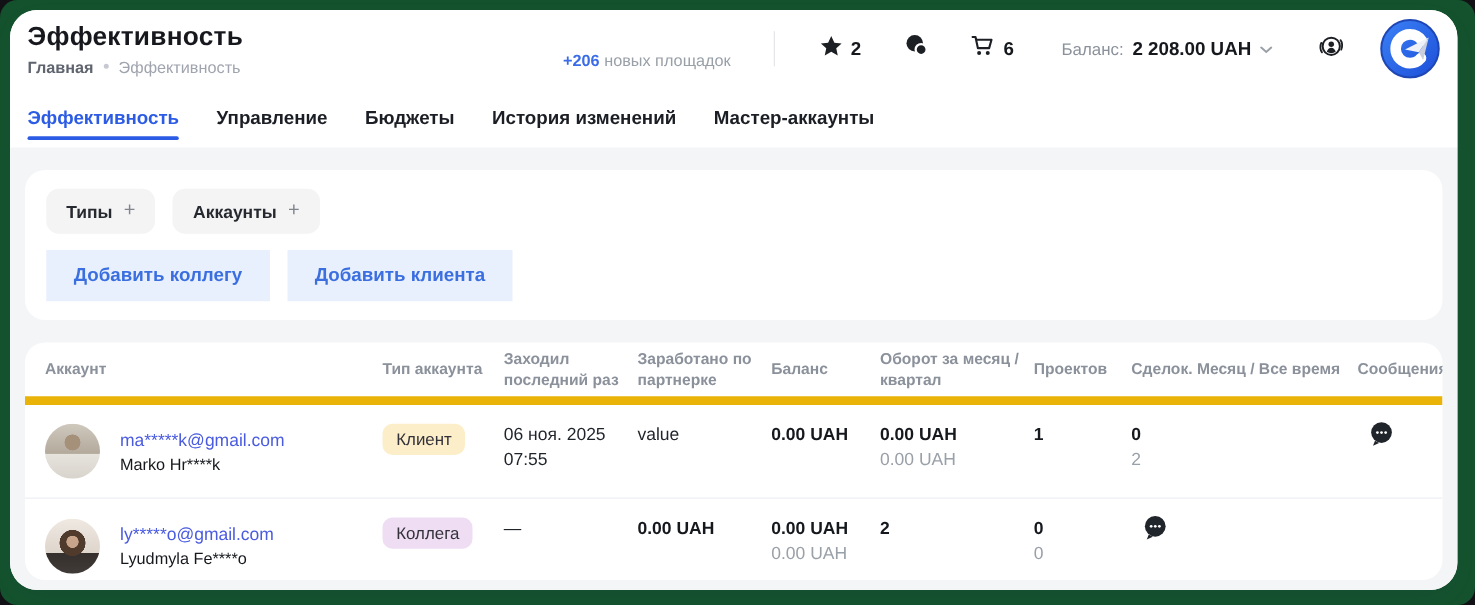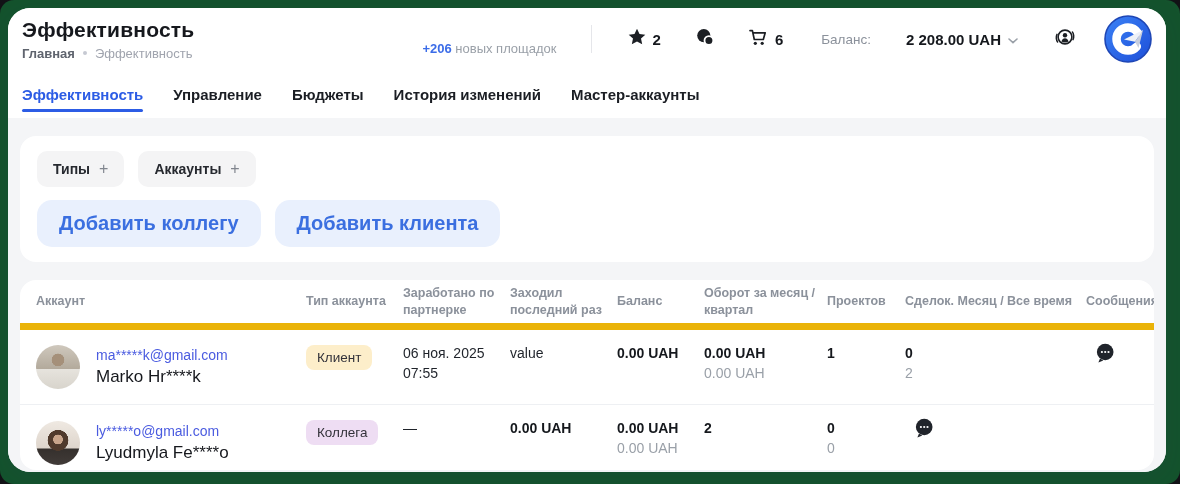--- a/index.html
+++ b/index.html
@@ -28,21 +28,21 @@
   .top-divider { width:1px; height:28px; background:#e5e6ea; margin-left:34px; }
 
   .icon-group { display:flex; align-items:center; gap:7px; cursor:pointer; }
   .icon-count { font-size:15px; font-weight:700; color:#15181d; }
   .g-star  { margin-left:36px; }
   .g-chats { margin-left:34px; }
   .g-cart  { margin-left:34px; }
 
   .balance { display:flex; align-items:center; gap:7px; margin-left:38px; cursor:pointer; }
   .balance-label { font-size:13.5px; color:#8b919b; }
-  .balance-value { font-size:15px; font-weight:700; color:#15181d; white-space:nowrap;margin-left:28px; }
+  .balance-value { font-size:15px; font-weight:700; color:#15181d; white-space:nowrap; }
 
   .contact-btn { margin-left:34px; cursor:pointer; display:flex; }
   .logo { margin-left:26px; cursor:pointer; display:flex; }
 
   
   .tabbar { height:48px; flex:0 0 auto; display:flex; align-items:stretch;
             gap:30px; padding:0 14px; background:#fff; }
   .tab { position:relative; display:flex; align-items:center; font-size:15px;
          font-weight:700; color:#1b1e24; cursor:pointer; white-space:nowrap; }
   .tab.active { color:#2c5ce5; }
@@ -54,22 +54,22 @@
              display:flex; flex-direction:column; }
 
   .filter-card { background:#fff; border-radius:16px; padding:15px 17px;
                  display:flex; flex-direction:column; gap:13px; flex:0 0 auto; }
   .pill-row { display:flex; gap:14px; }
   .filter-pill { display:flex; align-items:center; gap:9px; background:#f4f4f5;
                  border-radius:10px; padding:10px 16px; font-size:14px;
                  color:#26292f; font-weight:600; cursor:pointer; }
   .filter-plus { color:#80858e; font-size:16px; font-weight:400; line-height:1; }
   .btn-row { display:flex; gap:14px; }
-  .soft-btn { background:#e9f0fd; color:#3b6fe0; border:none; border-radius:15px;
-              padding:12px 22px; font-size:20px; font-weight:600;
+  .soft-btn { background:#e9f0fd; color:#3b6fe0; border:none; border-radius:0;
+              padding:12px 22px; font-size:15px; font-weight:600;
               font-family:inherit; cursor:pointer; }
 
   
   .table-card { background:#fff; border-radius:16px; margin-top:18px;
                 height:190px; overflow:hidden; flex:0 0 auto; }
   .trow { display:grid;
           grid-template-columns:270px 97px 107px 107px 87px 123px 78px 181px 1fr;
           padding:0 16px; }
   .thead { height:50px; align-items:center; border-bottom:7px solid #eab308; }
   .th { font-size:12.5px; line-height:1.32; font-weight:600; color:#8b919b; padding-right:10px; }
@@ -82,21 +82,21 @@
   .avatar { width:44px; height:44px; border-radius:50%; flex:0 0 auto; }
   .avatar-m { background:
       radial-gradient(circle at 50% 34%, #a5907a 0 17%, rgba(0,0,0,0) 18%),
       linear-gradient(180deg,#cfc8bd 0%,#b3aa9c 54%,#e6e3dd 55%,#d8d4cc 100%); }
   .avatar-f { background:
       radial-gradient(circle at 50% 42%, #c8a48a 0 14%, rgba(0,0,0,0) 15%),
       radial-gradient(circle at 50% 44%, #503a2c 0 31%, rgba(0,0,0,0) 32%),
       linear-gradient(180deg,#efe9e2 0%,#ded5cc 62%,#35302d 63%,#413b38 100%); }
   .acct-text { display:flex; flex-direction:column; gap:4px; }
   .acct-email { font-size:14px; color:#4a5be0; font-weight:500; cursor:pointer; }
-  .acct-name { font-size:17px; color:#16181d; }
+  .acct-name { font-size:13px; color:#16181d; }
 
   .badge { display:inline-block; border-radius:8px; padding:5px 11px;
            font-size:13.5px; font-weight:500; color:#33323a; margin-top:0; }
   .cell-badge { padding-top:15px; }
 
   .two-line { display:flex; flex-direction:column; gap:4px; }
   .muted { color:#9aa0a8; }
   .bold { font-weight:700; color:#15181d; }
   .date-line { font-weight:500; }
 
@@ -218,22 +218,22 @@
           <button class="soft-btn">Добавить коллегу</button>
           <button class="soft-btn">Добавить клиента</button>
         </div>
       </div>
 
       <div class="table-card">
 
         <div class="trow thead">
           <div class="th">Аккаунт</div>
           <div class="th">Тип аккаунта</div>
+          <div class="th">Заходил последний раз</div>
           <div class="th">Заработано по партнерке</div>
-          <div class="th">Заходил последний раз</div>
           <div class="th">Баланс</div>
           <div class="th">Оборот за месяц / квартал</div>
           <div class="th">Проектов</div>
           <div class="th nowrap">Сделок. Месяц / Все время</div>
           <div class="th nowrap">Сообщения</div>
         </div>
 
         <div class="trow drow bordered">
           <div class="cell cell-account">
             <div class="avatar avatar-m"></div>

